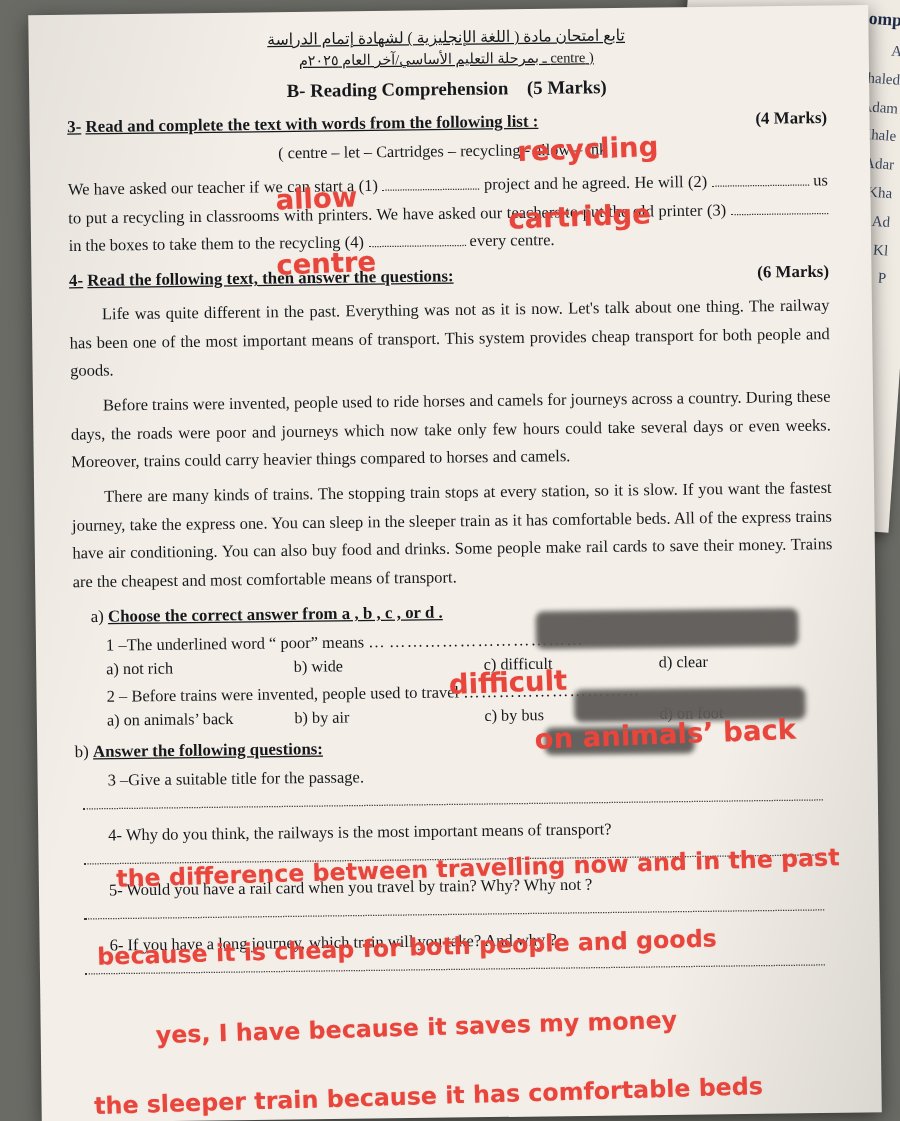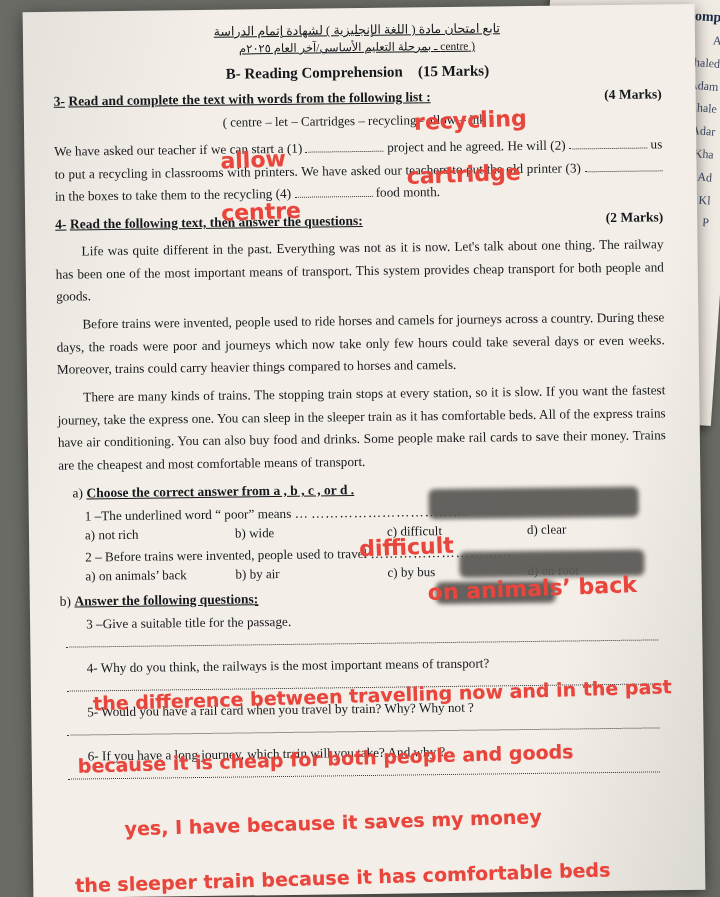--- a/index.html
+++ b/index.html
@@ -144,45 +144,45 @@
 
 <div id="page">
   <div class="inner">
 
     <div class="ar">تابع امتحان مادة ( اللغة الإنجليزية ) لشهادة إتمام الدراسة</div>
     <div class="ar2">( centre ـ بمرحلة التعليم الأساسي/آخر العام ٢٠٢٥م</div>
 
     <div class="sec-title">
       <span>B- Reading Comprehension</span>
       &nbsp;&nbsp;
-      <span>(15  Marks)</span>
+      <span>(5  Marks)</span>
     </div>
 
     <div class="q">
       <span style="float:right;font-weight:bold;font-family:Liberation Serif, serif;">(4 Marks)</span>
       <b class="u">3-</b>
       <b class="u">Read and complete the text with words from the following list :</b>
     </div>
 
     <div class="choices">( centre – let – Cartridges – recycling -  allow – ink )</div>
 
     <div class="para noind">
       <span>We have asked our teacher if we can start a (1)</span>
       <span class="fill-gap"></span>
       <span>project and he agreed. He will (2)</span>
       <span class="fill-gap"></span>
       <span>us to put a recycling in classrooms with printers. We have asked our teachers to put the old printer (3)</span>
       <span class="fill-gap"></span>
       <span>in the boxes to take them to the recycling (4)</span>
       <span class="fill-gap"></span>
-      <span>food month.</span>
+      <span>every centre.</span>
     </div>
 
     <div class="q">
-      <span style="float:right;font-weight:bold;">(2 Marks)</span>
+      <span style="float:right;font-weight:bold;">(6 Marks)</span>
       <b class="u">4-</b>
       <b class="u">Read the following text, then answer the questions:</b>
     </div>
 
     <div class="para">Life was quite different in the past. Everything was not as it is now. Let's talk about one thing. The railway has been one of the most important means of transport. This system provides cheap transport for both people and goods.</div>
     <div class="para">Before trains were invented, people used to ride horses and camels for journeys across a country. During these days, the roads were poor and journeys which now take only few hours could take several days or even weeks. Moreover, trains could carry heavier things compared to horses and camels.</div>
     <div class="para">There are many kinds of trains. The stopping train stops at every station, so it is slow. If you want the fastest journey, take the express one. You can sleep in the sleeper train as it has comfortable beds. All of the express trains have air conditioning. You can also buy food and drinks. Some people make rail cards to save their money. Trains are the cheapest and most comfortable means of transport.</div>
 
     <div class="q sub">
       <span>a)</span>

